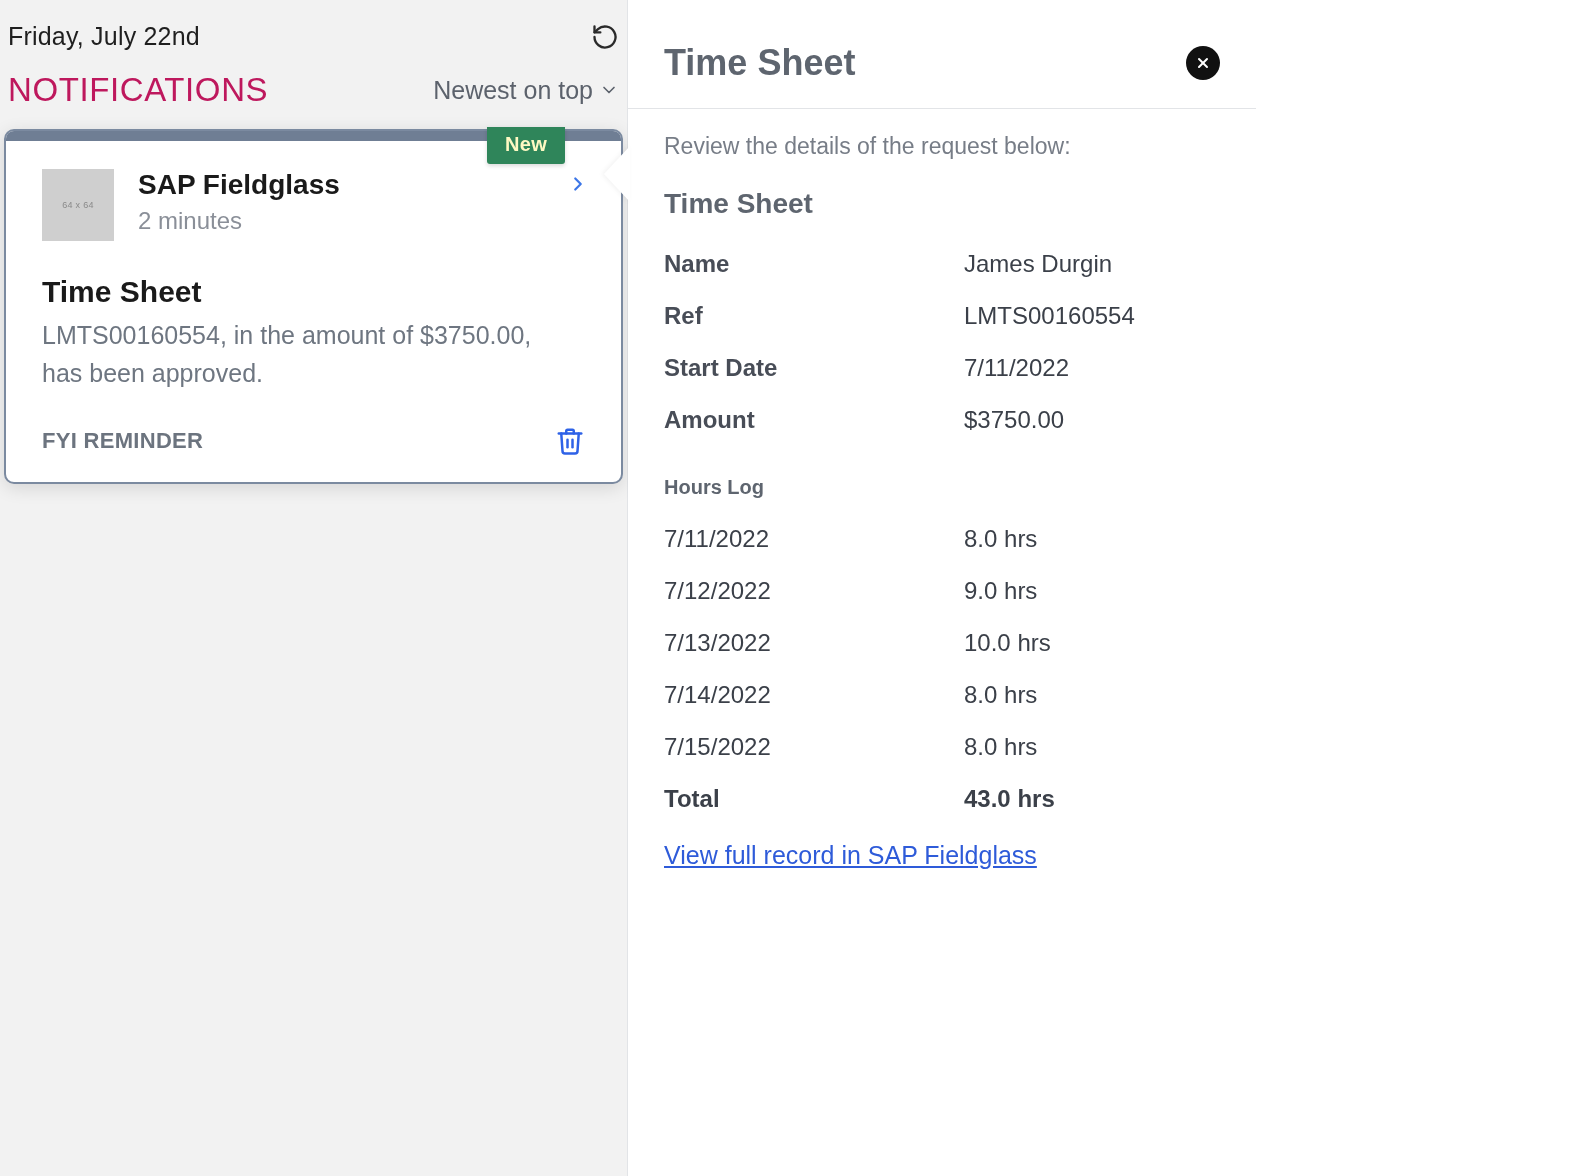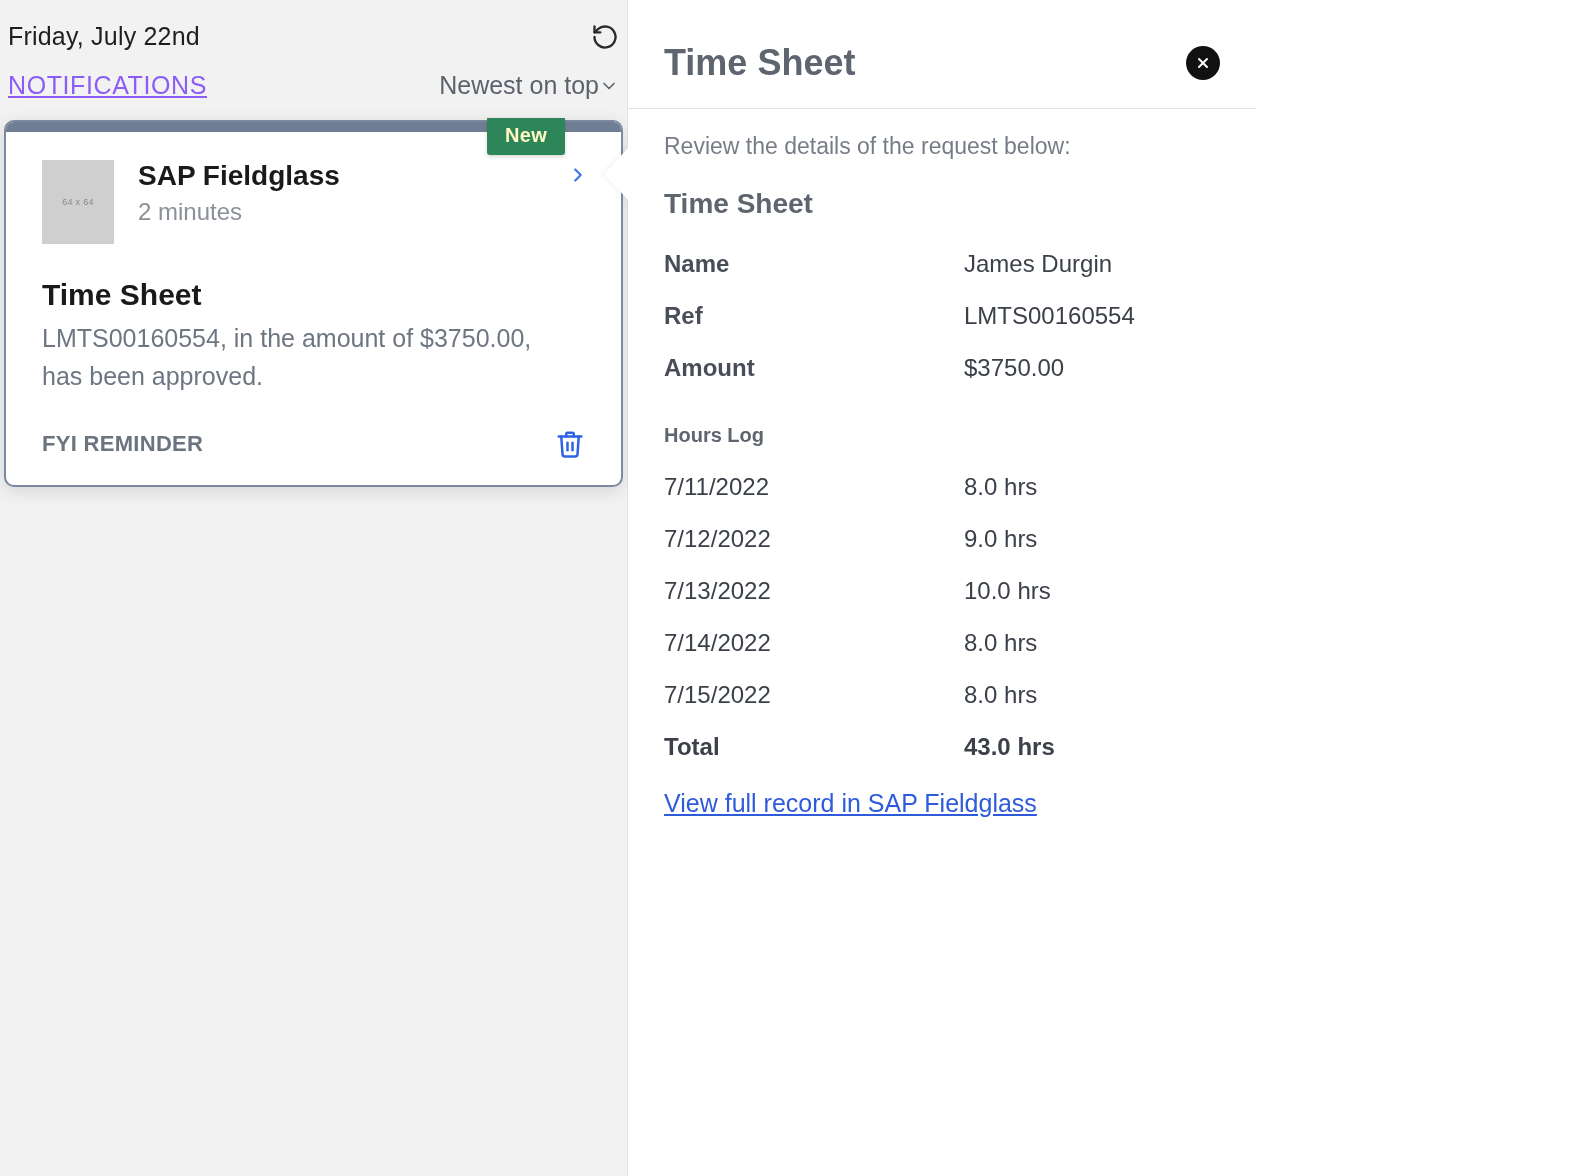--- a/index.html
+++ b/index.html
@@ -47,30 +47,30 @@
       letter-spacing:.2px;
     }
     .refresh-icon{width:28px;height:28px;color:#2a2a2a;}
     .notif-row{
       display:flex;
       justify-content:space-between;
       align-items:center;
       padding:2px 4px 12px 4px;
     }
     .notif-label{
-      color:#8b5cf6;
+      color:#be185d;
       letter-spacing:.6px;
-      font-size:25px;
-      text-decoration:underline;
+      font-size:33px;
     }
     .sort-combo{
       color:#5c626c;
       font-size:25px;
       display:flex;
       align-items:center;
+      gap:6px;
     }
     .sort-combo svg{width:20px;height:20px;color:#5c626c;}
     .card{
       position:relative;
       background:var(--card-bg);
       border:2px solid #7b8aa0;
       border-radius:10px;
       box-shadow:0 4px 18px rgba(0,0,0,.12);
       margin-top:8px;
     }
@@ -92,21 +92,21 @@
       box-shadow:0 2px 4px rgba(0,0,0,.15);
       font-weight:bold;
     }
     .card-inner{
       padding:38px 36px 26px 36px;
     }
     .card-head{
       display:flex;align-items:flex-start;gap:24px;position:relative;
     }
     .app-logo{
-      width:72px;height:84px;background:#cfcfcf;display:flex;align-items:center;justify-content:center;
+      width:72px;height:72px;background:#cfcfcf;display:flex;align-items:center;justify-content:center;
       color:#8a8a8a;font-size:9px;letter-spacing:.3px;
     }
     .app-name{
       font-size:28px;font-weight:700;color:#1a1a1a;
     }
     .app-time{
       font-size:24px;color:#8a8f98;margin-top:6px;
     }
     .open-chevron{position:absolute;top:4px;right:-4px;color:#3c76e7;width:22px;height:22px;}
     .card-title{
@@ -250,20 +250,24 @@
       <tbody>
           <tr>
         <td class="kv-label">Name</td>
         <td class="kv-value">James Durgin</td>
       </tr>
       <tr>
         <td class="kv-label">Ref</td>
         <td class="kv-value">LMTS00160554</td>
       </tr>
       <tr>
+        <td class="kv-label">Start Date</td>
+        <td class="kv-value">7/11/2022</td>
+      </tr>
+      <tr>
         <td class="kv-label">Amount</td>
         <td class="kv-value">$3750.00</td>
       </tr>
     </tbody>
       </table>
 
     <div class="hours-title">Hours Log</div>
     <table class="log-table">
       <tbody id="hours-body">
           <tr>

